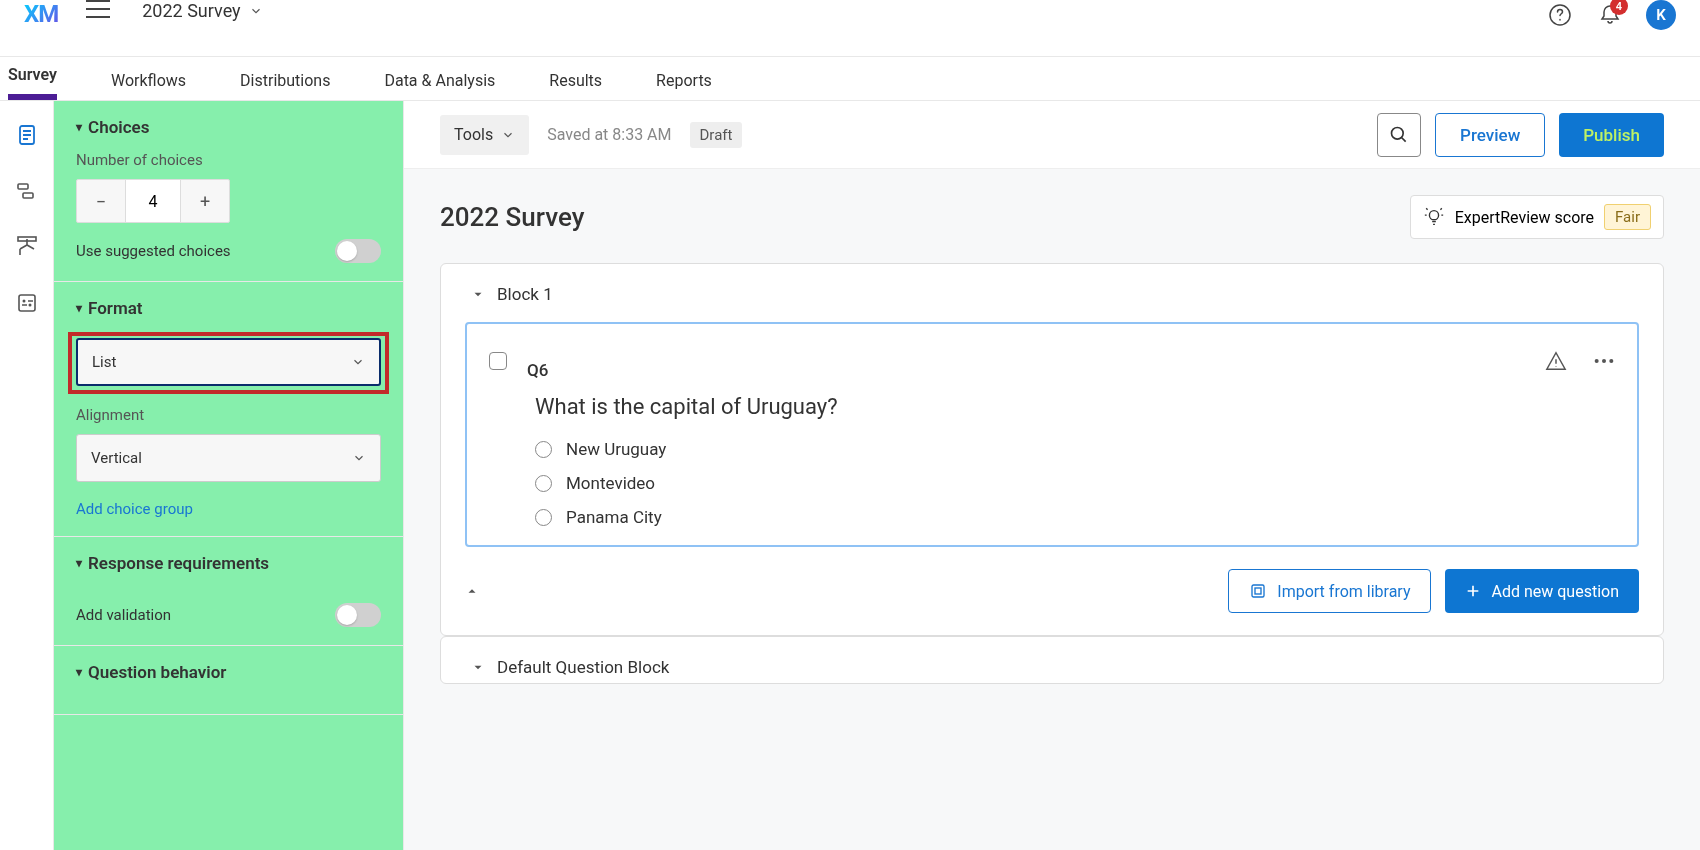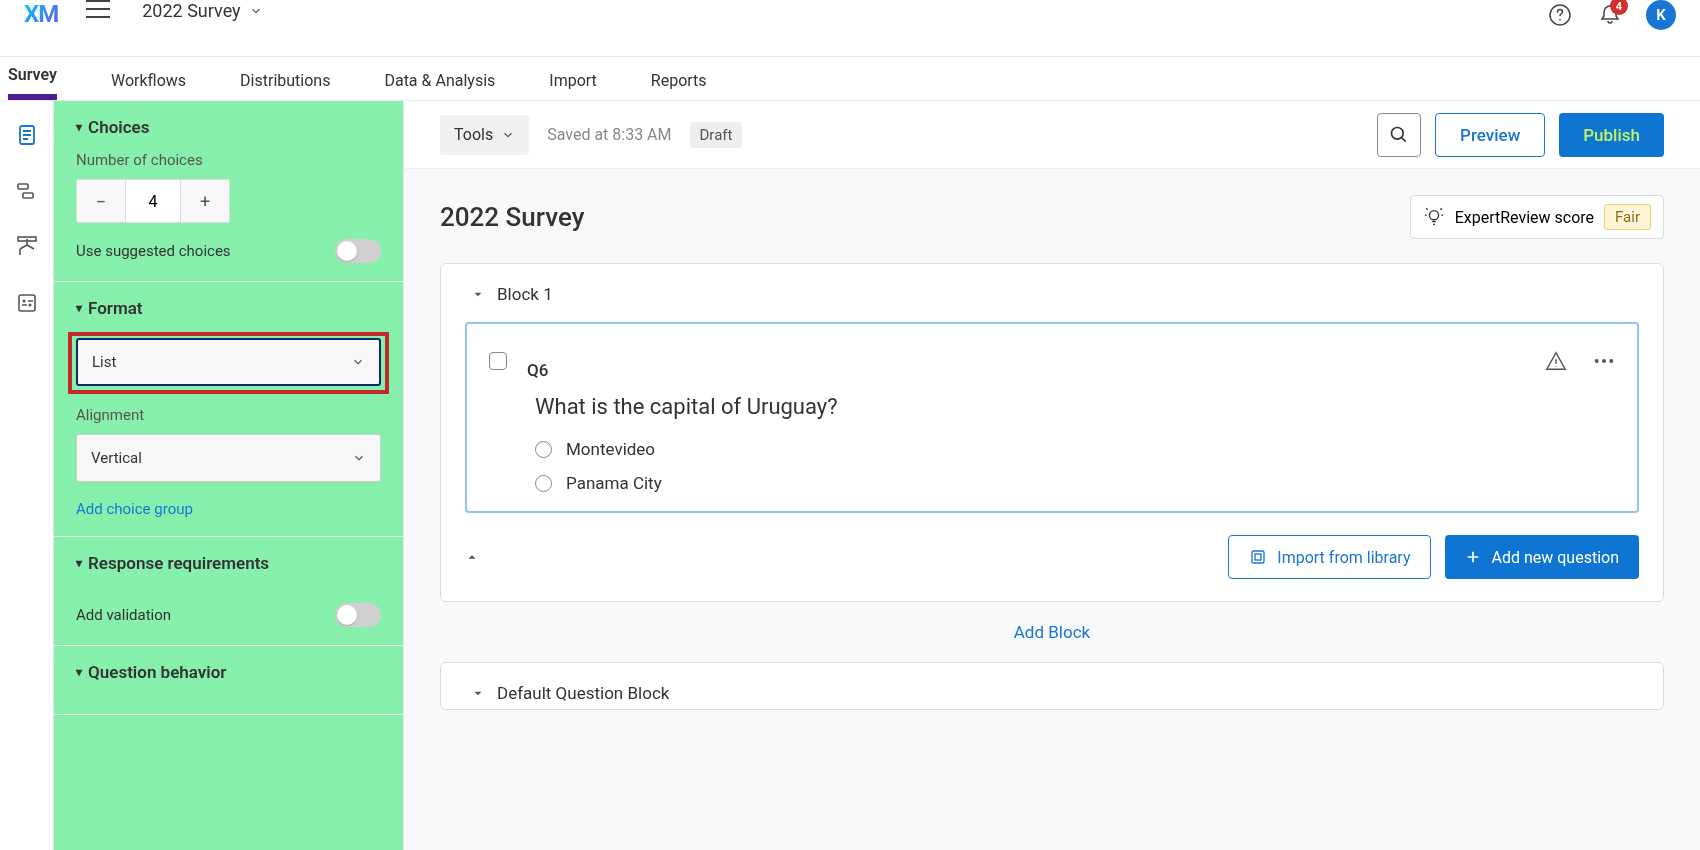--- a/index.html
+++ b/index.html
@@ -122,21 +122,21 @@
     </div>
     <div class="avatar">K</div>
   </div>
 </div>
 
 <div class="tabbar">
   <div class="tab active">Survey</div>
   <div class="tab">Workflows</div>
   <div class="tab">Distributions</div>
   <div class="tab">Data &amp; Analysis</div>
-  <div class="tab">Import</div>
+  <div class="tab">Results</div>
   <div class="tab">Reports</div>
 </div>
 
 <div class="main">
   <div class="rail">
     <div class="rail-item active">
       <svg width="24" height="24" viewBox="0 0 24 24">
           <rect x="5" y="3" width="14" height="18" rx="2" fill="none" stroke="#1976d2" stroke-width="1.8"></rect>
           <path d="M8 8h8M8 12h8M8 16h5" stroke="#1976d2" stroke-width="1.8"></path>
         </svg>
@@ -267,20 +267,24 @@
                   <circle cx="4" cy="3" r="2.2" fill="#555"></circle>
                   <circle cx="12" cy="3" r="2.2" fill="#555"></circle>
                   <circle cx="20" cy="3" r="2.2" fill="#555"></circle>
                 </svg>
             </div>
           </div>
           <div class="q-text">What is the capital of Uruguay?</div>
           <div class="q-options">
             <div class="q-opt">
                 <div class="radio"></div>
+                <span>New Uruguay</span>
+              </div>
+            <div class="q-opt">
+                <div class="radio"></div>
                 <span>Montevideo</span>
               </div>
             <div class="q-opt">
                 <div class="radio"></div>
                 <span>Panama City</span>
               </div>
           </div>
         </div>
 
         <div class="block-actions">
@@ -298,21 +302,20 @@
           </button>
           <button class="add-q-btn">
             <svg width="16" height="16" viewBox="0 0 24 24">
                 <path d="M12 4v16M4 12h16" stroke="#fff" stroke-width="2.5"></path>
               </svg>
             <span>Add new question</span>
           </button>
         </div>
       </div>
 
-      <div class="add-block">Add Block</div>
 
       <div class="block" style="padding-bottom:6px">
         <div class="block-title-row" style="margin-bottom:0">
           <svg width="14" height="14" viewBox="0 0 24 24">
               <path d="M6 10l6 6 6-6z" fill="#555"></path>
             </svg>
           <span class="block-title">Default Question Block</span>
         </div>
       </div>
     </div>

